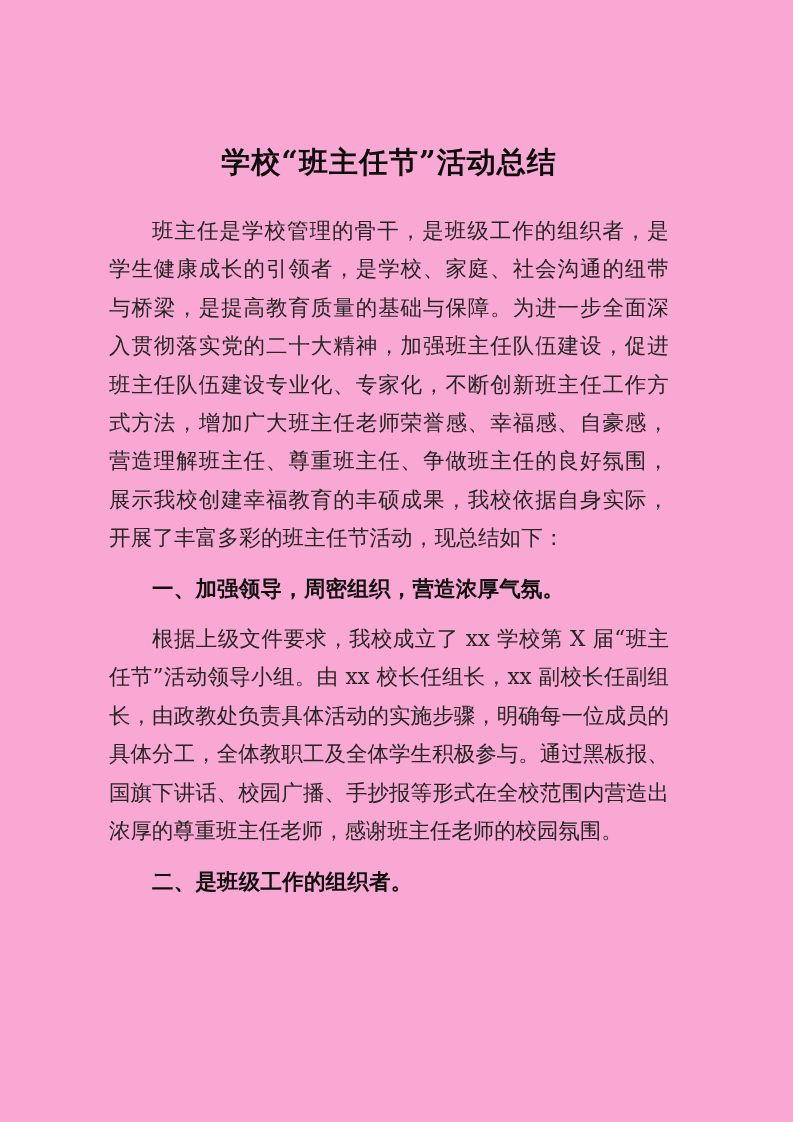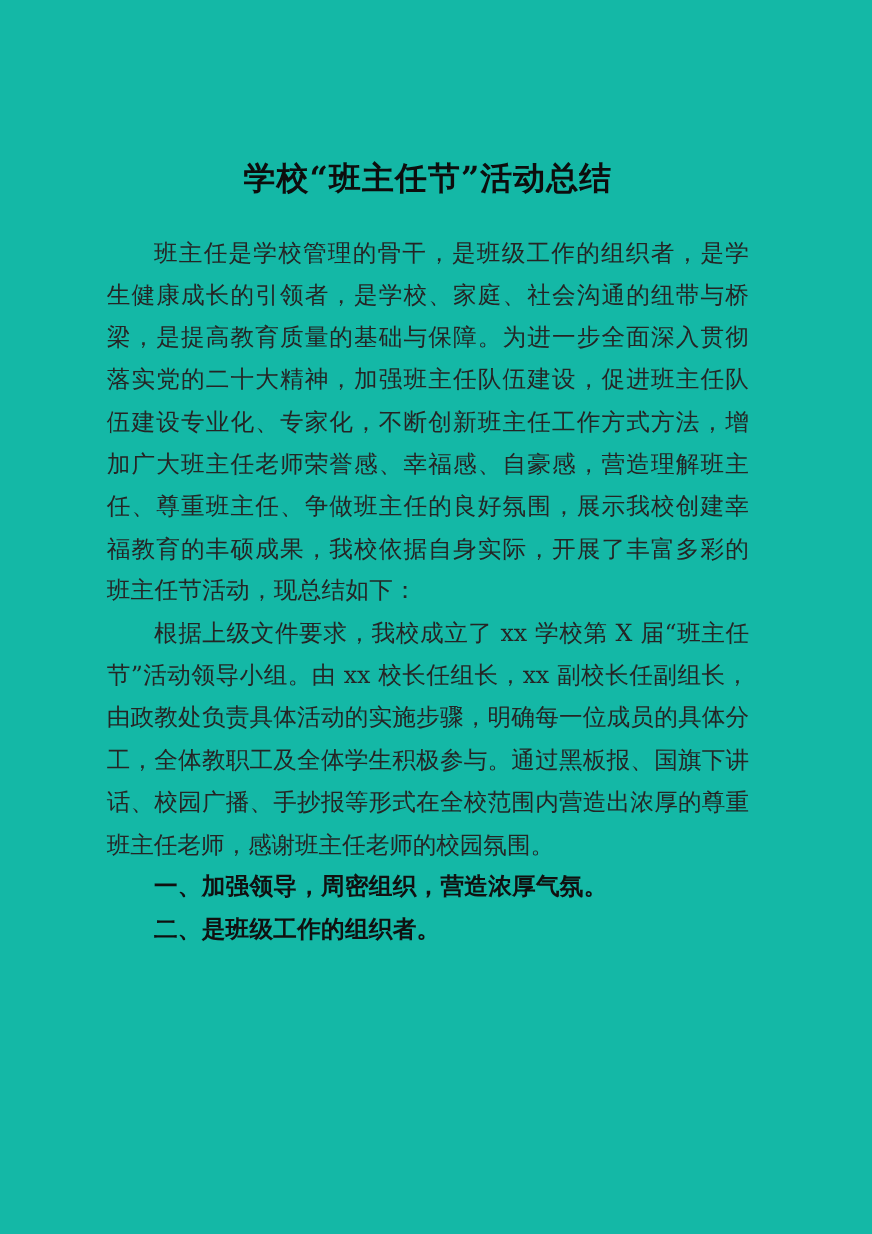--- a/index.html
+++ b/index.html
@@ -4,21 +4,21 @@
 <style>
   html, body {
     margin: 0;
     padding: 0;
     background: #ffffff;
   }
   .page {
     position: relative;
     width: 793px;
     height: 1122px;
-    background: #14b8a6;
+    background: #f9a8d4;
     margin: 0 auto;
     overflow: hidden;
     box-sizing: border-box;
   }
   .content {
     position: absolute;
     left: 97px;
     top: 140px;
     width: 584px;
   }
@@ -34,21 +34,21 @@
     white-space: nowrap;
   }
   .para {
     font-family: "DejaVu Serif", "Liberation Serif", serif;
     font-size: 21.5px;
     line-height: 38.4px;
     color: #252525;
     text-align: justify;
     text-align-last: left;
     text-justify: inter-character;
-    margin: 0;
+    margin: 12px;
     text-indent: 43px;
     letter-spacing: 0.2px;
   }
   .para.heading {
     font-weight: bold;
     color: #101010;
     text-align: left;
   }
   .para.tight {
     letter-spacing: -0.1px;
@@ -57,21 +57,21 @@
 </head>
 <body>
 
 <div class="page">
   <div class="content">
 
     <h1 class="doc-title">学校“班主任节”活动总结</h1>
 
     <p class="para">班主任是学校管理的骨干，是班级工作的组织者，是学生健康成长的引领者，是学校、家庭、社会沟通的纽带与桥梁，是提高教育质量的基础与保障。为进一步全面深入贯彻落实党的二十大精神，加强班主任队伍建设，促进班主任队伍建设专业化、专家化，不断创新班主任工作方式方法，增加广大班主任老师荣誉感、幸福感、自豪感，营造理解班主任、尊重班主任、争做班主任的良好氛围，展示我校创建幸福教育的丰硕成果，我校依据自身实际，开展了丰富多彩的班主任节活动，现总结如下：</p>
 
+    <p class="para heading">一、加强领导，周密组织，营造浓厚气氛。</p>
+
     <p class="para tight">根据上级文件要求，我校成立了 xx 学校第 X 届“班主任节”活动领导小组。由 xx 校长任组长，xx 副校长任副组长，由政教处负责具体活动的实施步骤，明确每一位成员的具体分工，全体教职工及全体学生积极参与。通过黑板报、国旗下讲话、校园广播、手抄报等形式在全校范围内营造出浓厚的尊重班主任老师，感谢班主任老师的校园氛围。</p>
-
-    <p class="para heading">一、加强领导，周密组织，营造浓厚气氛。</p>
 
     <p class="para heading">二、是班级工作的组织者。</p>
 
 
   </div>
 </div>
 
 </body></html>

